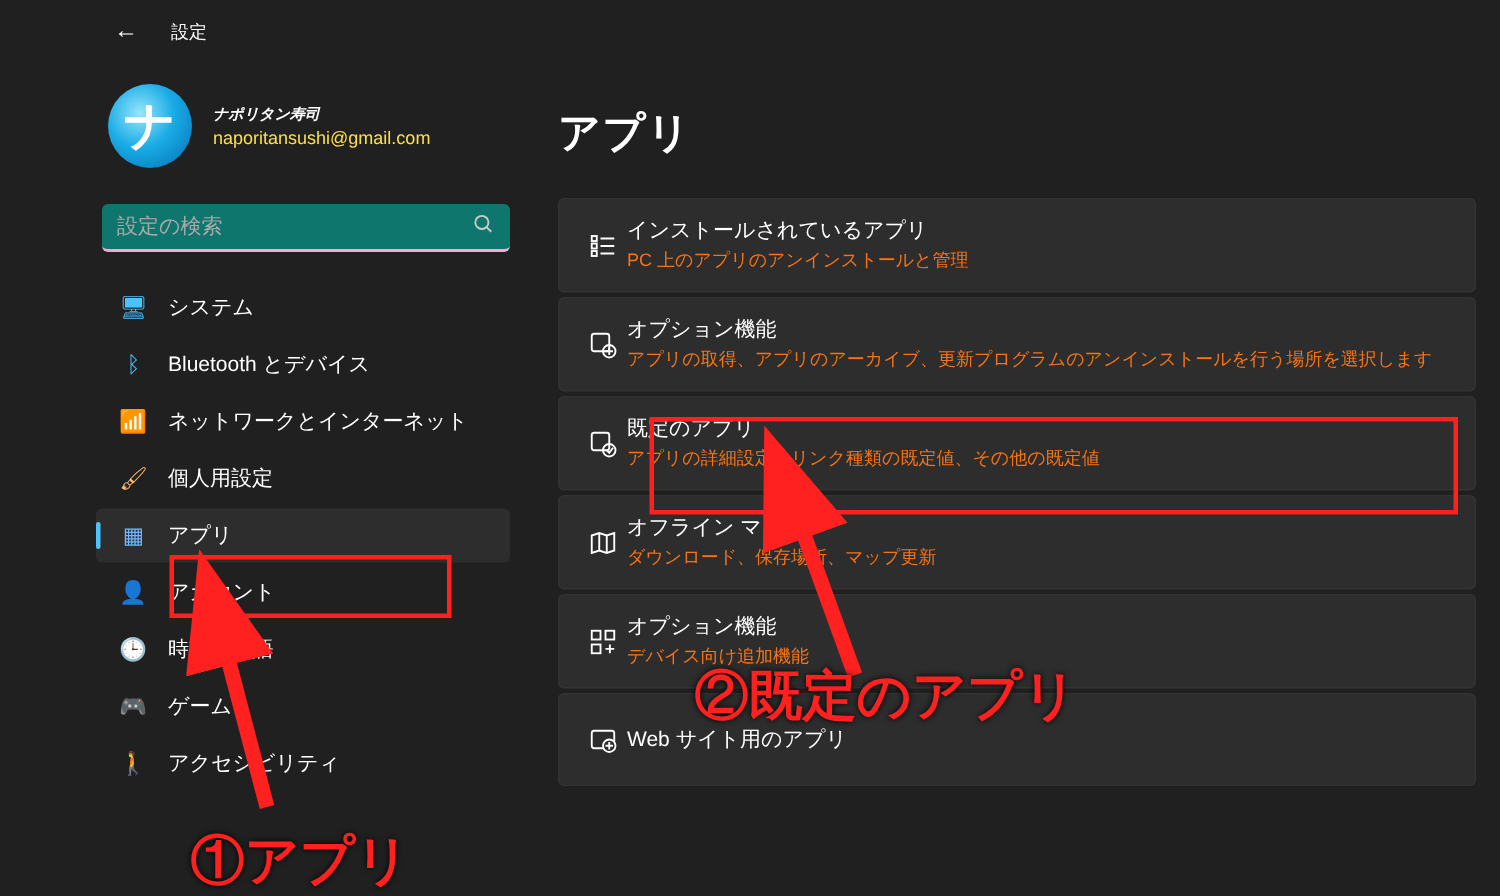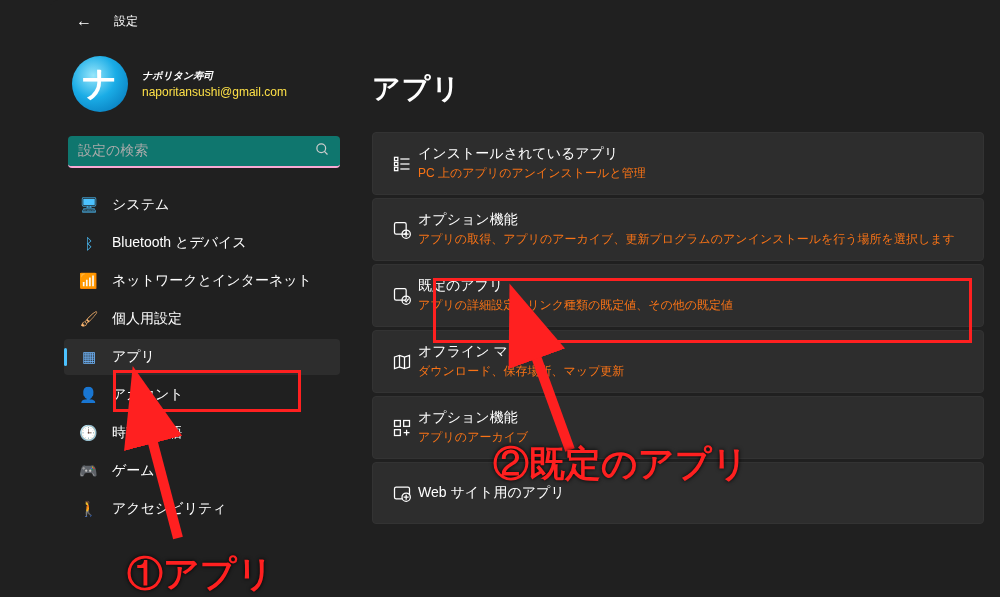--- a/index.html
+++ b/index.html
@@ -303,21 +303,21 @@
             <span class="cico">
               <svg width="20" height="20" viewBox="0 0 24 24" fill="none" stroke="#fff" stroke-width="1.5">
                 <rect x="3" y="3" width="7" height="7"></rect>
                 <rect x="14" y="3" width="7" height="7"></rect>
                 <rect x="3" y="14" width="7" height="7"></rect>
                 <path d="M17.5 14v7M14 17.5h7"></path>
               </svg>
             </span>
             <div class="ctext">
               <div class="ctitle">オプション機能</div>
-              <div class="csub">アプリのアーカイブ</div>
+              <div class="csub">デバイス向け追加機能</div>
             </div>
           </div>
           <div class="card">
             <span class="cico">
               <svg width="20" height="20" viewBox="0 0 24 24" fill="none" stroke="#fff" stroke-width="1.5">
                 <rect x="3" y="5" width="18" height="14" rx="2"></rect>
                 <circle cx="17" cy="17" r="5" fill="#2d2d2d"></circle>
                 <path d="M17 14v6M14 17h6"></path>
               </svg>
             </span>
@@ -346,13 +346,13 @@
 <svg class="arrow arrow-svg" style="left:500px; top:330px;" width="120" height="140">
   <defs>
       <marker id="ah2" markerWidth="10" markerHeight="10" refX="2" refY="3" orient="auto">
         <path d="M0,0 L0,6 L8,3 z" fill="#ff2020"></path>
       </marker>
     </defs>
   <line x1="70" y1="120" x2="30" y2="10" stroke="#ff2020" stroke-width="10" marker-end="url(#ah2)"></line>
 </svg>
 
 <div class="anno-text" style="left:127px; top:550px;">①アプリ</div>
-<div class="anno-text" style="left:493px; top:440px;">②既定のアプリ</div>
+<div class="anno-text" style="left:463px; top:440px;">②既定のアプリ</div>
 
 </body></html>

